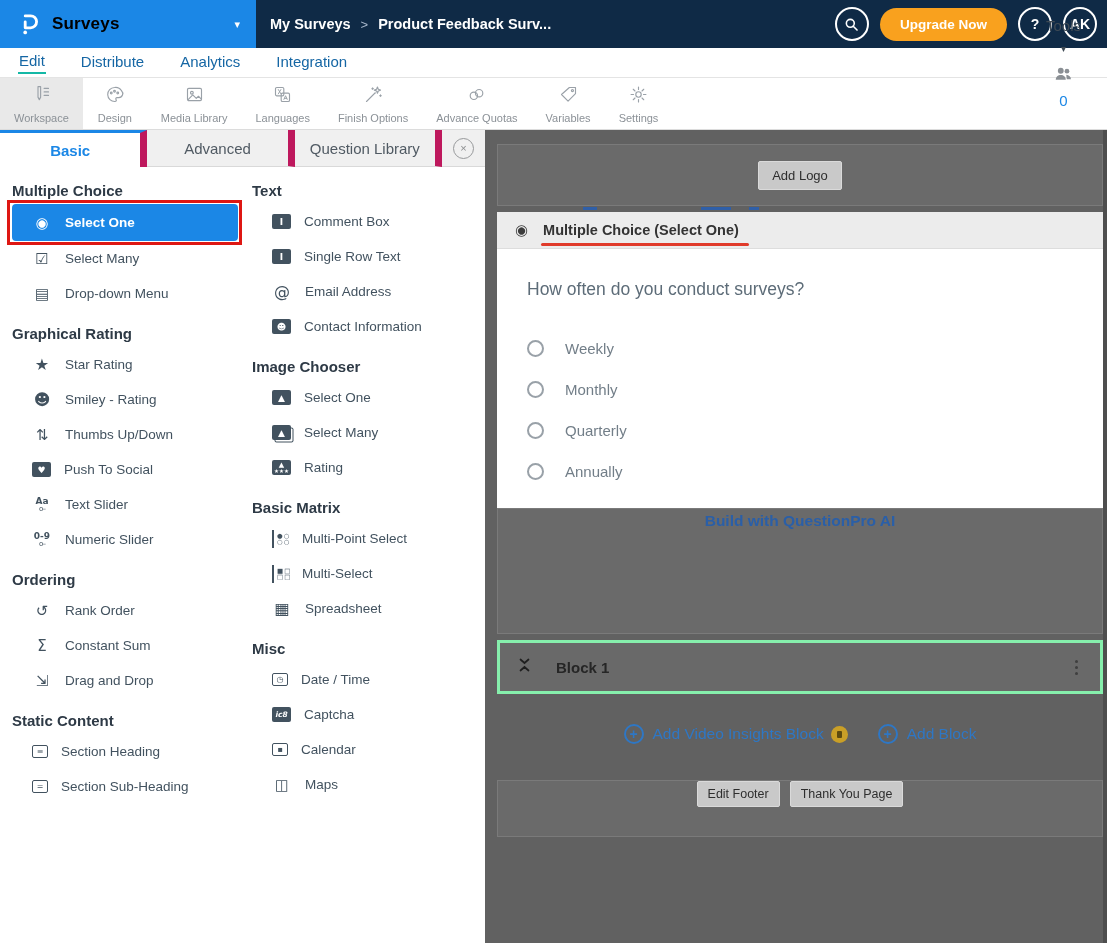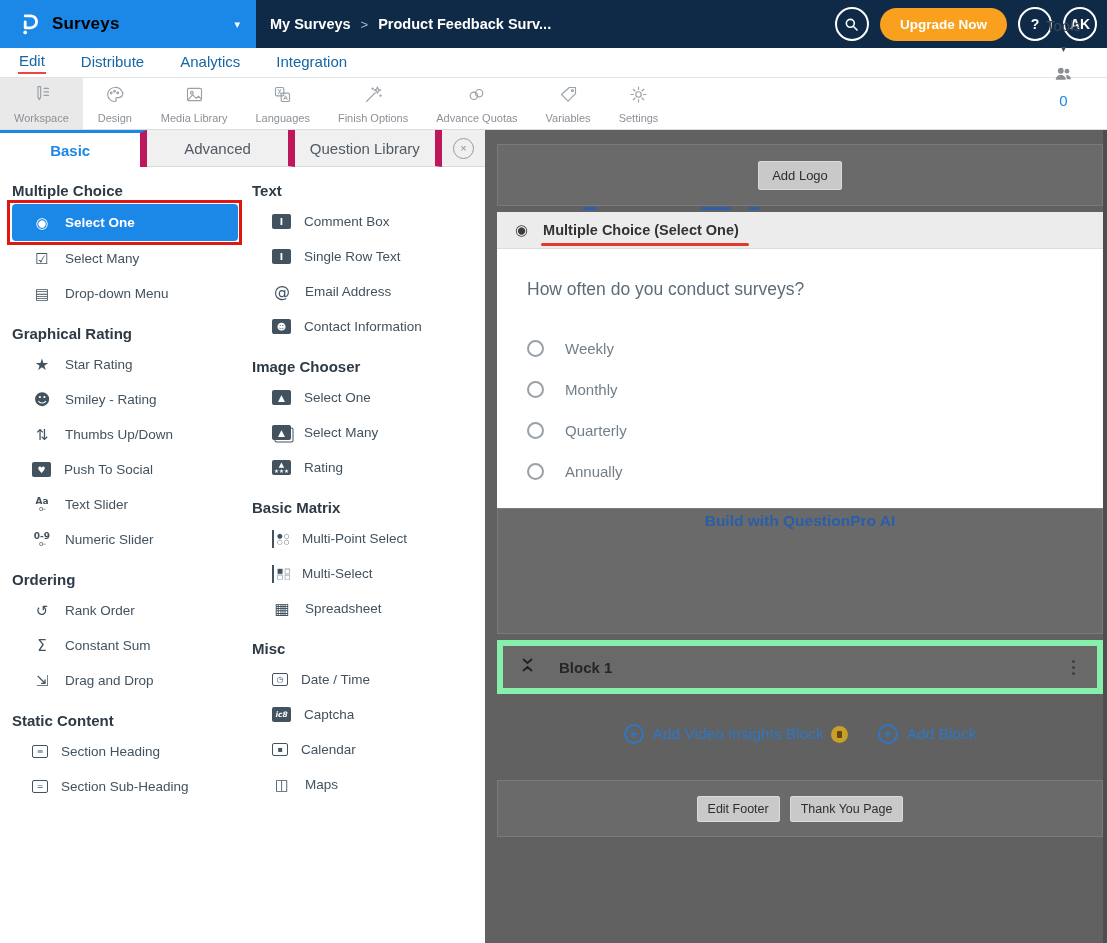--- a/index.html
+++ b/index.html
@@ -23,21 +23,21 @@
     align-items:center; justify-content:center; color:#fff; font-weight:700; font-size:14px; cursor:pointer; flex:none; }
   .circle svg { width:19px; height:19px; stroke:#fff; stroke-width:2; fill:none; stroke-linecap:round; }
   .upgrade { background:#f9a11e; color:#fff; font-weight:700; font-size:13.5px; border:none;
     border-radius:17px; height:33px; padding:0 20px; cursor:pointer; font-family:inherit; }
 
   
   .navrow { height:30px; display:flex; align-items:center; border-bottom:1px solid #e4e4e4; padding-left:18px; background:#fff; }
   .ntabs { display:flex; align-items:center; height:100%; }
   .ntab { font-size:15px; font-weight:500; color:#1566a4; margin-right:34px; padding:1px 1px 3px;
     text-decoration:none; cursor:pointer; }
-  .ntab.act { border-bottom:2px solid #ef4444; }
+  .ntab.act { border-bottom:2px solid #14b8a6; }
   .nav-right { margin-left:auto; display:flex; align-items:center; gap:9px; padding-right:26px;flex-direction:column; }
   .tools { font-size:15px; color:#3f4a54; cursor:pointer; }
   .tools-caret { color:#3f4a54; font-size:10px; cursor:pointer; }
   .people { width:23px; height:20px; }
   .people svg { width:23px; height:20px; fill:#8a8f94; }
   .collab-count { color:#1b87e6; font-size:15px; }
 
   
   .toolbar { height:52px; display:flex; border-bottom:1px solid #dcdcdc; background:#fff; }
   .titem { min-width:64px; padding:5px 14px 4px; display:flex; flex-direction:column; align-items:center;
@@ -109,37 +109,37 @@
     background:#e03a2a; border-radius:2px; }
   .pbody { padding:30px 30px 16px; }
   .pq { font-size:17.5px; font-weight:500; color:#5d6c78; margin-bottom:28px; }
   .opt { display:flex; align-items:center; gap:21px; height:41px; cursor:pointer; }
   .optradio { width:17px; height:17px; border:2px solid #99a1a8; border-radius:50%; flex:none; }
   .optlabel { font-size:15px; color:#727e88; }
 
   .bai { height:126px; display:flex; justify-content:center; align-items:flex-start; padding-top:3px; }
   .ailink { color:#2a5fa8; font-weight:700; font-size:15.5px; text-decoration:none; cursor:pointer; }
 
-  .blockbar { margin-top:6px; height:54px; background:#696969; border:6px solid #86efac;
+  .blockbar { margin-top:6px; height:54px; background:#696969; border:3px solid #86efac;
     display:flex; align-items:center; padding:0 18px; }
   .collapse { width:14px; cursor:pointer; }
   .collapse svg { width:13px; height:16px; stroke:#1f1f1f; stroke-width:1.7; fill:none; stroke-linecap:round; }
   .blabel { margin-left:24px; font-size:15px; font-weight:600; color:#262626; }
   .kebab { margin-left:auto; display:flex; flex-direction:column; gap:3px; cursor:pointer; padding:4px; }
   .kebab i { width:3px; height:3px; border-radius:50%; background:#3f3f3f; }
 
   .addrow { margin-top:25px; display:flex; justify-content:center; align-items:center; gap:30px; height:30px; }
   .addlink { display:flex; align-items:center; gap:9px; color:#2e77c5; font-size:15.5px; cursor:pointer; }
   .plus { width:20px; height:20px; border:2px solid #2e77c5; border-radius:50%; display:flex;
     align-items:center; justify-content:center; font-size:14px; font-weight:700; flex:none; }
   .badge { width:17px; height:17px; border-radius:50%; background:#c99f27; display:flex;
     align-items:center; justify-content:center; margin-left:-2px; flex:none; }
   .badge i { display:block; width:5px; height:7px; background:#5c4a10; border-radius:1px; }
 
-  .bfooter { margin-top:31px; height:57px; display:flex; align-items:center; justify-content:center; gap:10px; }
+  .bfooter { margin-top:31px; height:57px; display:flex; align-items:flex-start; justify-content:center; gap:10px; }
   .bfooter .graybtn { font-size:12.5px; padding:5px 10px; }
 
   .scroll-edge { position:absolute; right:0; top:0; bottom:0; width:4px; background:#4e4e4e; cursor:pointer; }
 </style>
 </head>
 <body>
 
 <header class="topbar" data-name="top-header">
   <div class="brand" data-name="app-switcher">
     <svg viewBox="0 0 24 24" data-name="questionpro-logo-icon">

